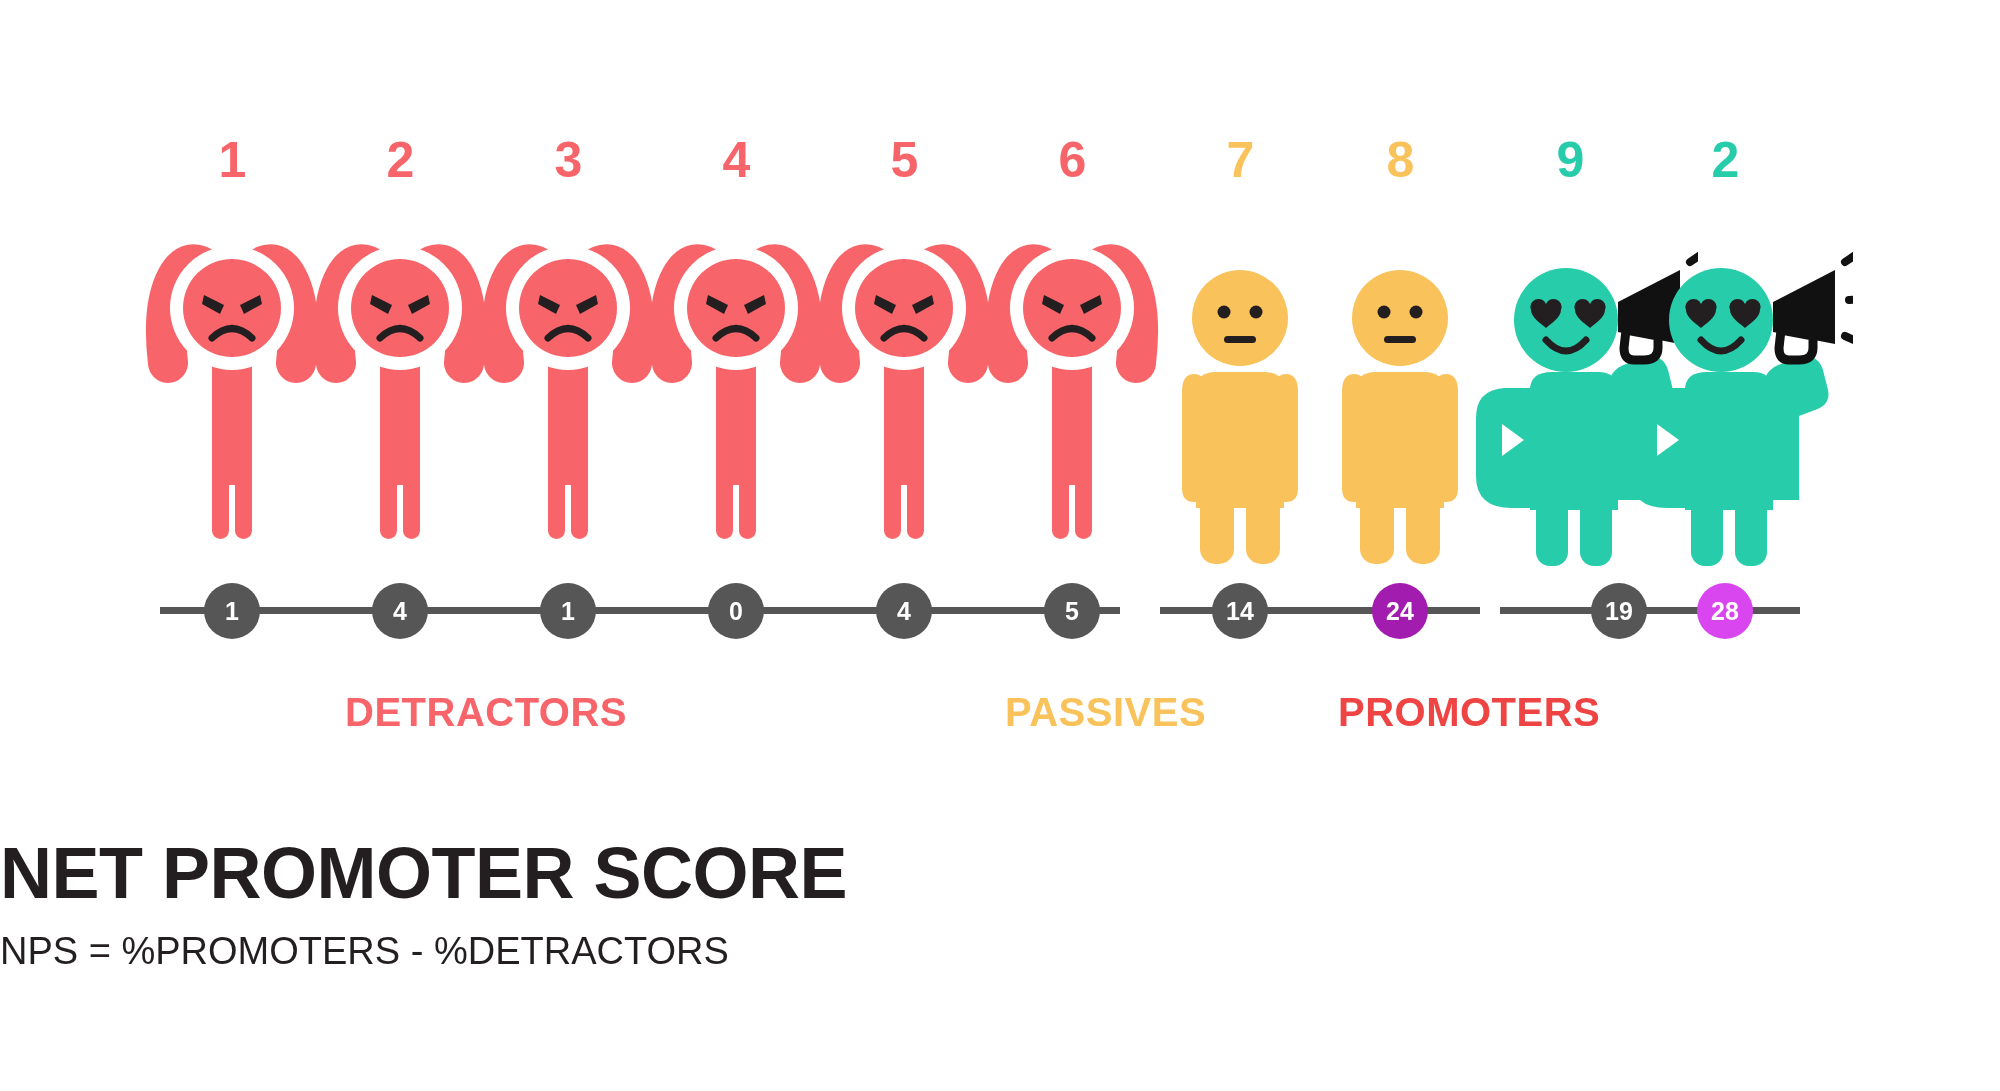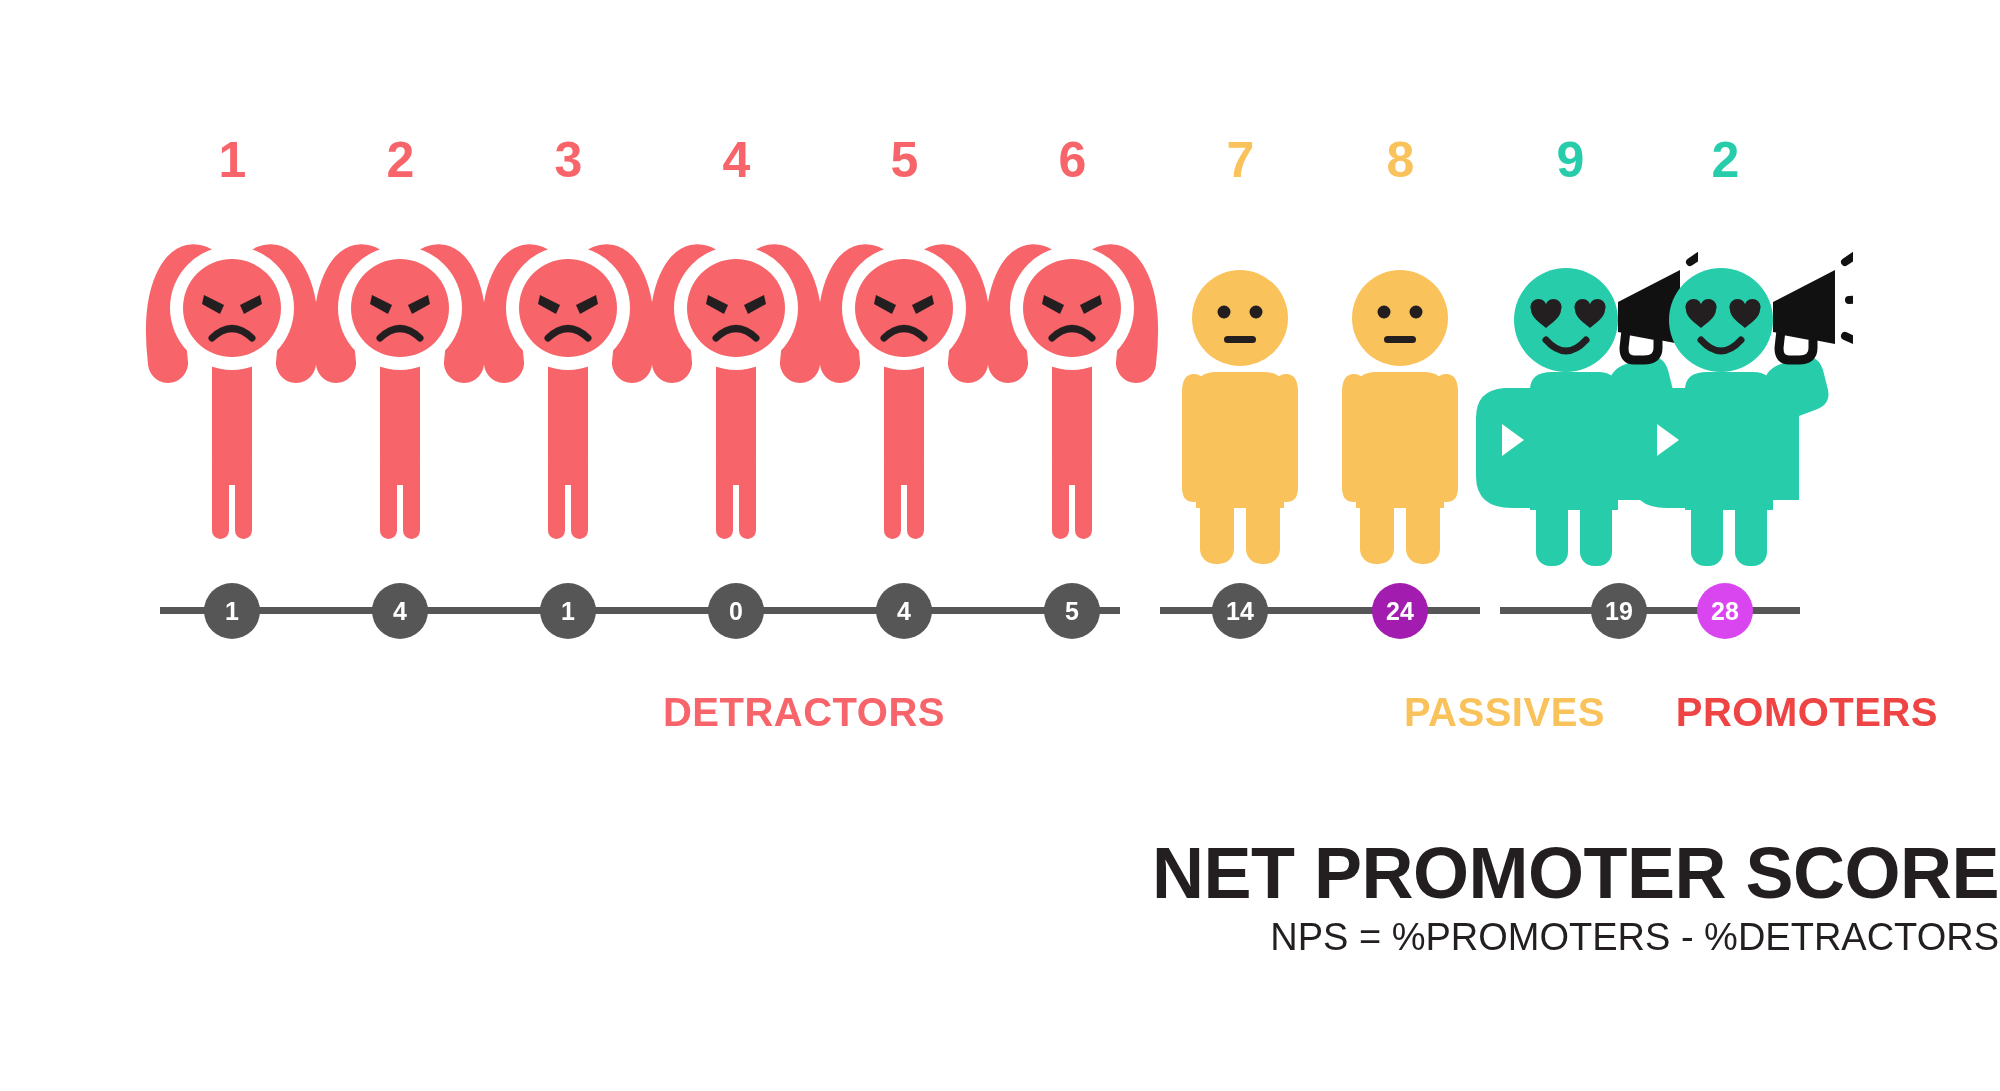--- a/index.html
+++ b/index.html
@@ -83,49 +83,49 @@
     text-align: center;
     font-family: "Liberation Sans", sans-serif;
   }
 
   
   .group-label {
     position: absolute;
     top: 690px;
     width: 600px;
     margin-left: -300px;
-    text-align: right;
+    text-align: left;
     font-size: 40px;
     font-weight: bold;
     letter-spacing: 0.5px;
     font-family: "Liberation Sans", sans-serif;
   }
 
   
   .footer {
     position: absolute;
     left: 0;
     top: 830px;
     width: 1999px;
-    text-align: right;
+    text-align: left;
   }
   .nps-title {
     font-size: 72px;
     font-weight: bold;
     color: #231f20;
     letter-spacing: -0.5px;
     line-height: 86px;
     font-family: "Liberation Sans", sans-serif;
   }
   .nps-formula {
+    margin-top: 14px;
     font-size: 38px;
     color: #231f20;
     letter-spacing: 0px;
     font-family: "Liberation Sans", sans-serif;
-    padding-left: 48px;
   }
 </style>
 </head>
 <body>
 
 <div id="canvas">
 
   <div class="scale-numbers">
       <div class="scale-num" style="left: 232px; color: rgb(247, 100, 105);">1</div>
       <div class="scale-num" style="left: 400px; color: rgb(247, 100, 105);">2</div>

